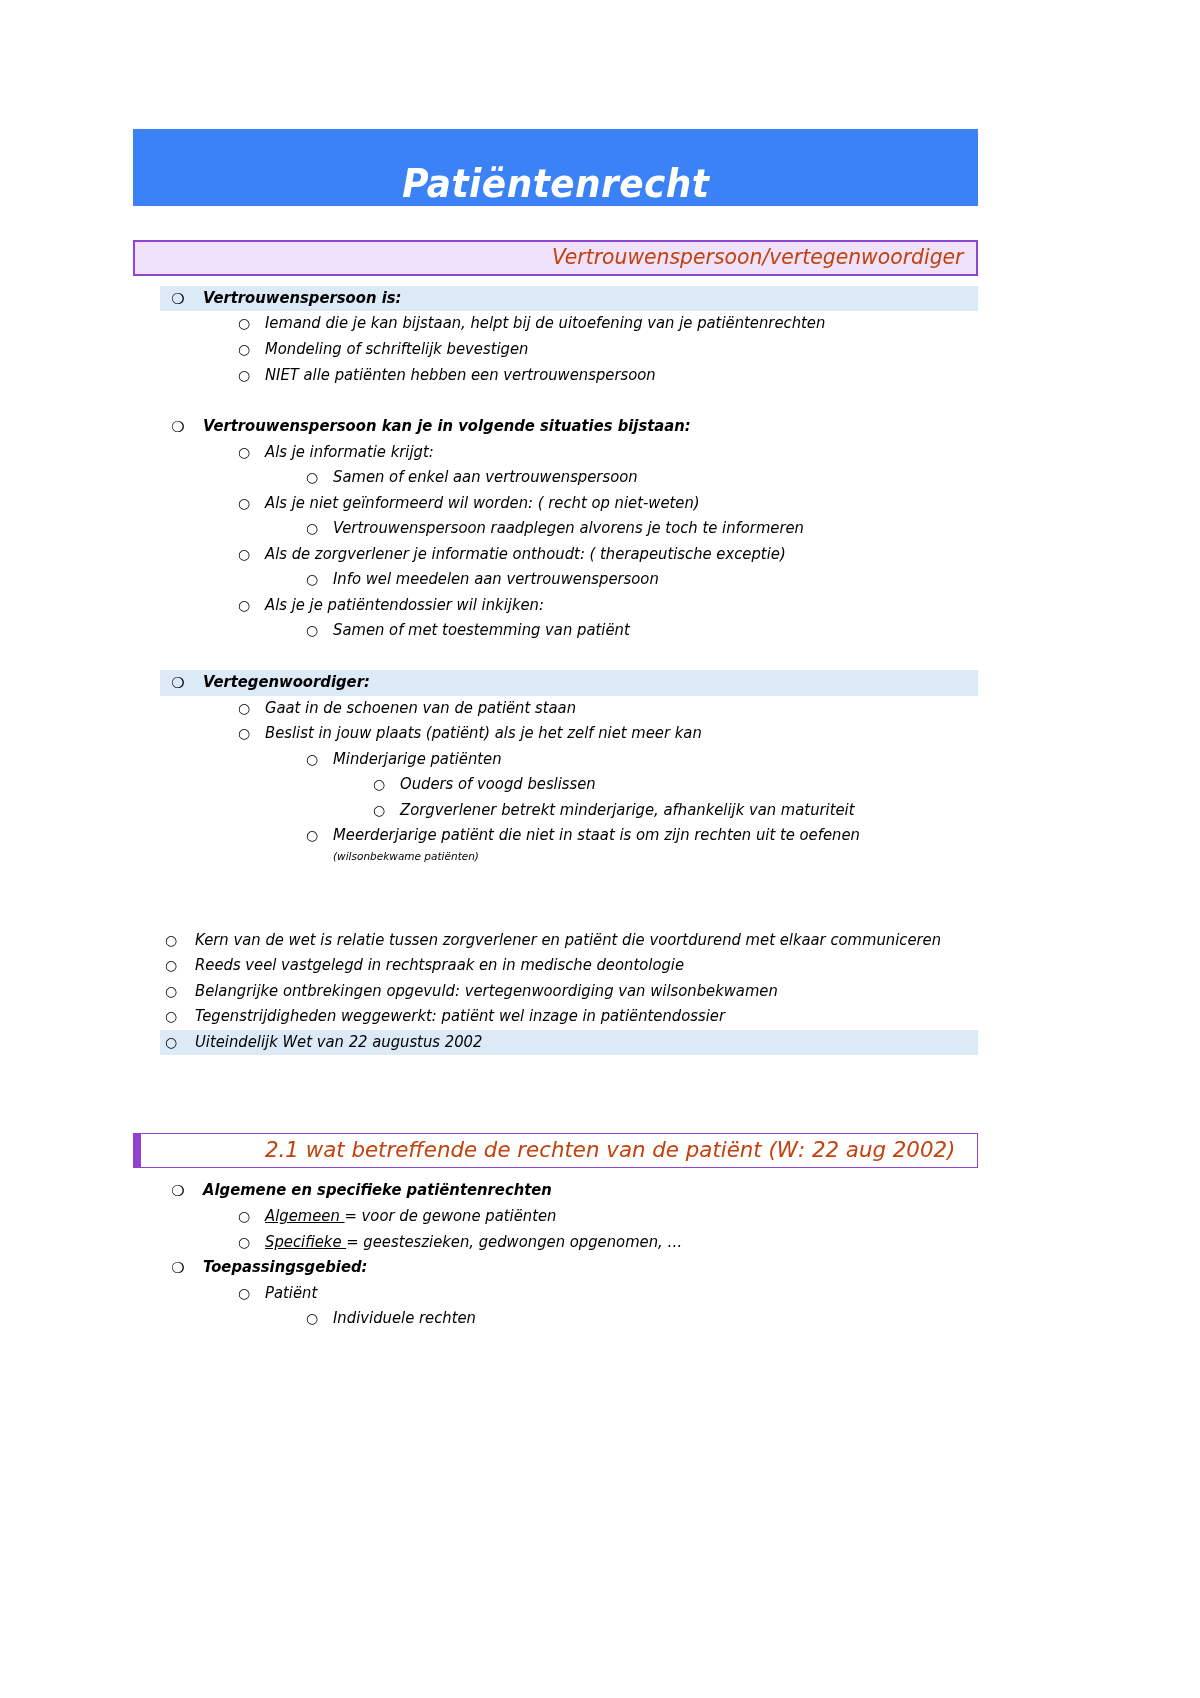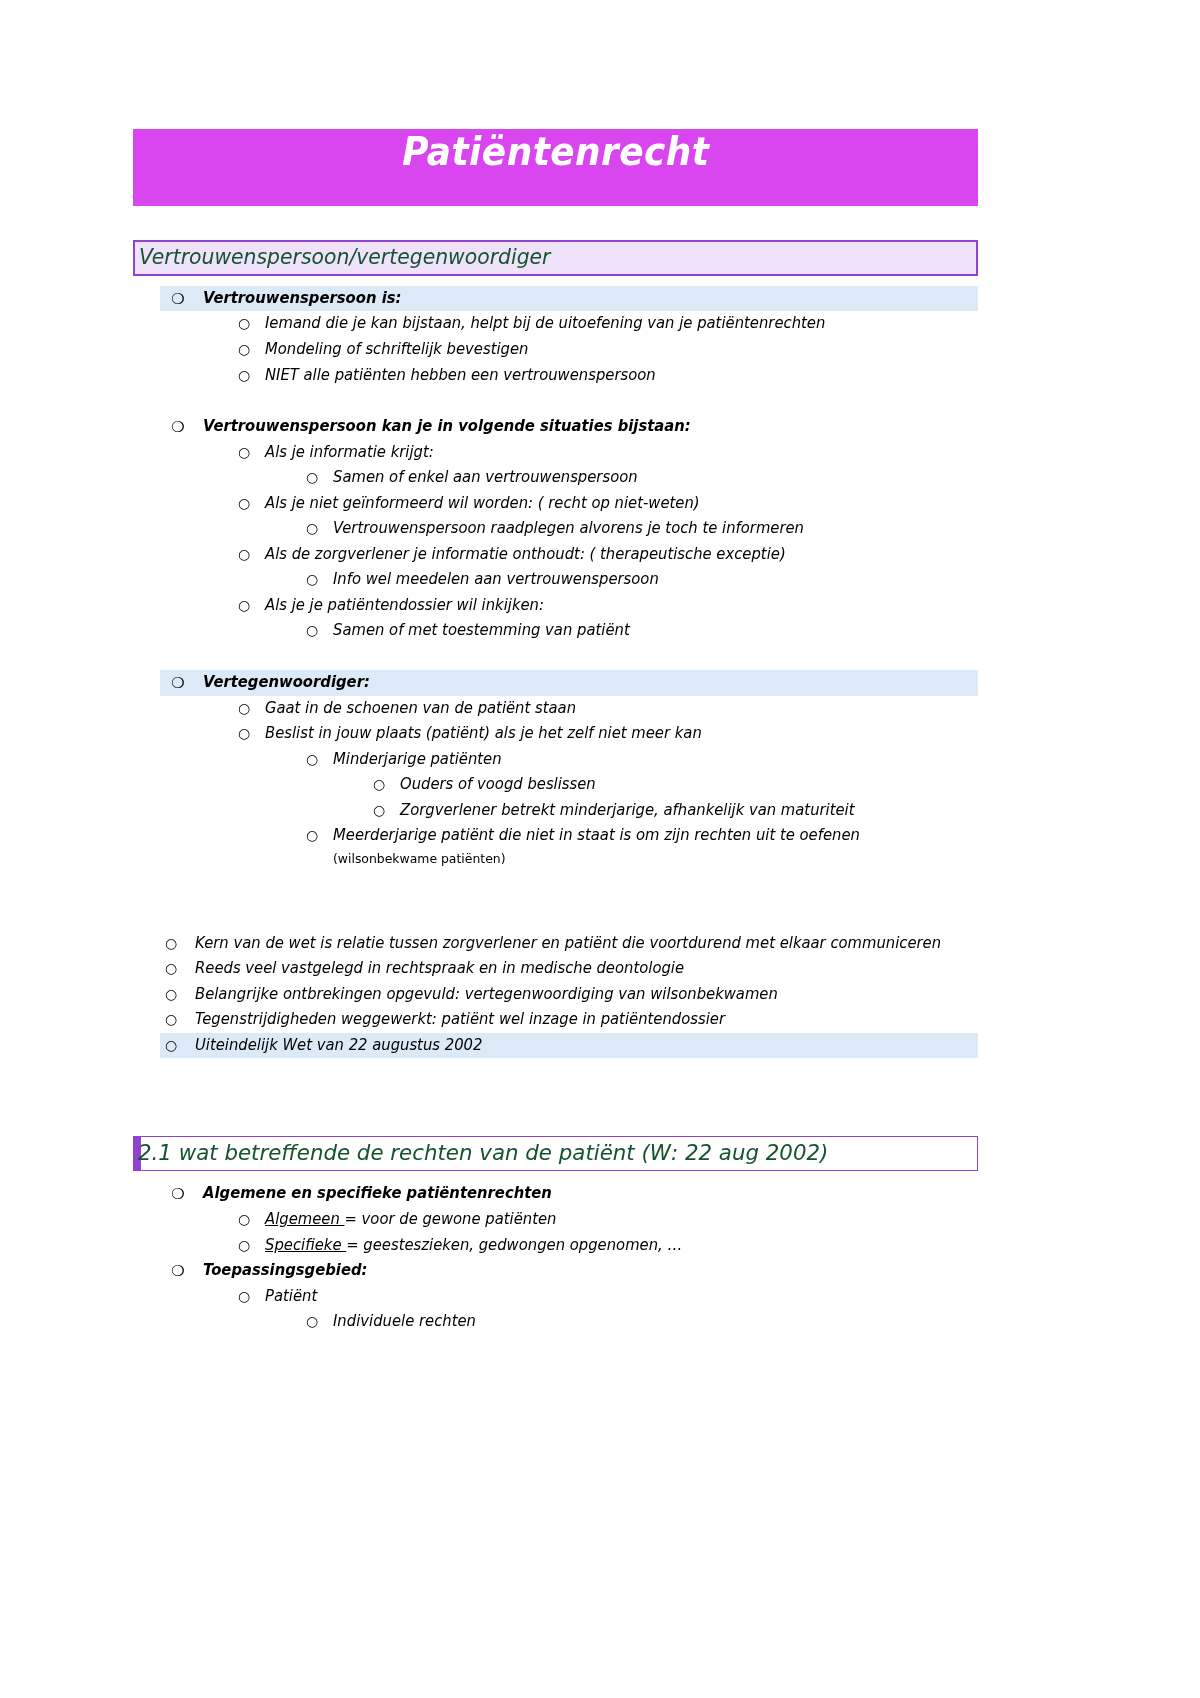--- a/index.html
+++ b/index.html
@@ -23,23 +23,23 @@
     position: relative;
   }
 
   
   .title-banner {
     position: absolute;
     left: 133px;
     top: 129px;
     width: 845px;
     height: 77px;
-    background: #d946ef;
+    background: #3b82f6;
     display: flex;
-    align-items: flex-start;
+    align-items: flex-end;
     justify-content: center;
   }
   .title-text {
     font-family: "DejaVu Sans", sans-serif;
     font-style: italic;
     font-weight: bold;
     font-size: 39px;
     color: #ffffff;
     letter-spacing: 0.5px;
     transform: scaleX(0.92);
@@ -56,24 +56,25 @@
   
   .heading {
     box-sizing: border-box;
     margin-left: 133px;
     width: 845px;
     border: 2px solid #8e44d0;
     background: #efe2fa;
     padding: 2px 0 3px 4px;
     font-style: italic;
     font-size: 21px;
-    color: #14532d;
+    color: #c2410c;
     line-height: 1.28;
     white-space: nowrap;
     overflow: hidden;
+    text-align: right;
   }
   .heading.sub {
     background: #ffffff;
     border: 1px solid #8e44d0;
     position: relative;
     font-size: 22px;
   }
   .heading.sub::before {
     content: "";
     position: absolute;
@@ -147,21 +148,22 @@
   }
   .row.hl-wide > .bullet { left: 11px; }
   .row.hlA {
     margin-left: 160px;
     padding-left: 35px;
     width: 818px;
   }
   .row.hlA > .bullet { left: 5px; }
 
   .cont {
-    font-size: 13px;
+    font-style: italic;
+    font-size: 11px;
     line-height: 1.52;
     padding-left: 333px;
   }
   .cont .txt {
     display: block;
     transform: scaleX(0.955);
     transform-origin: left center;
   }
 
   .gap-s { height: 10px; }

